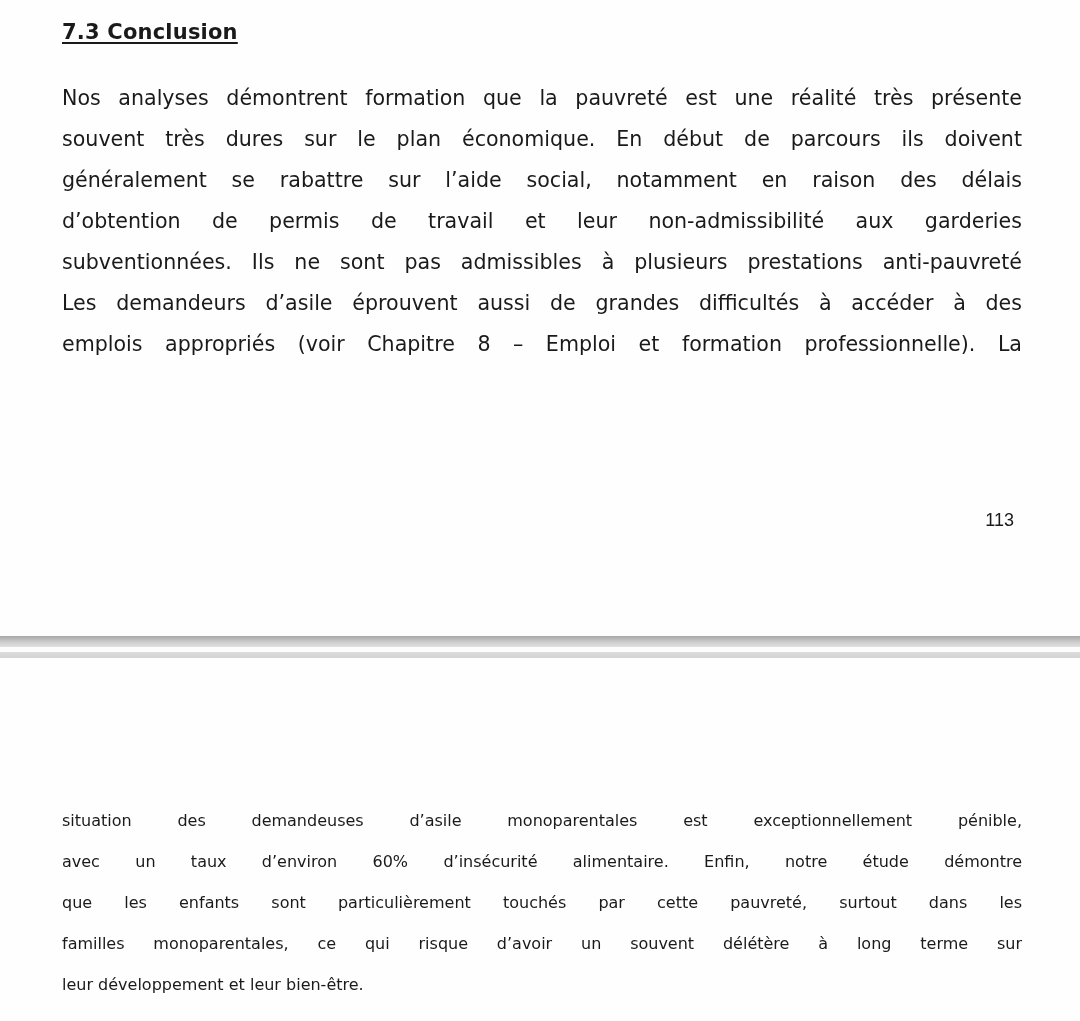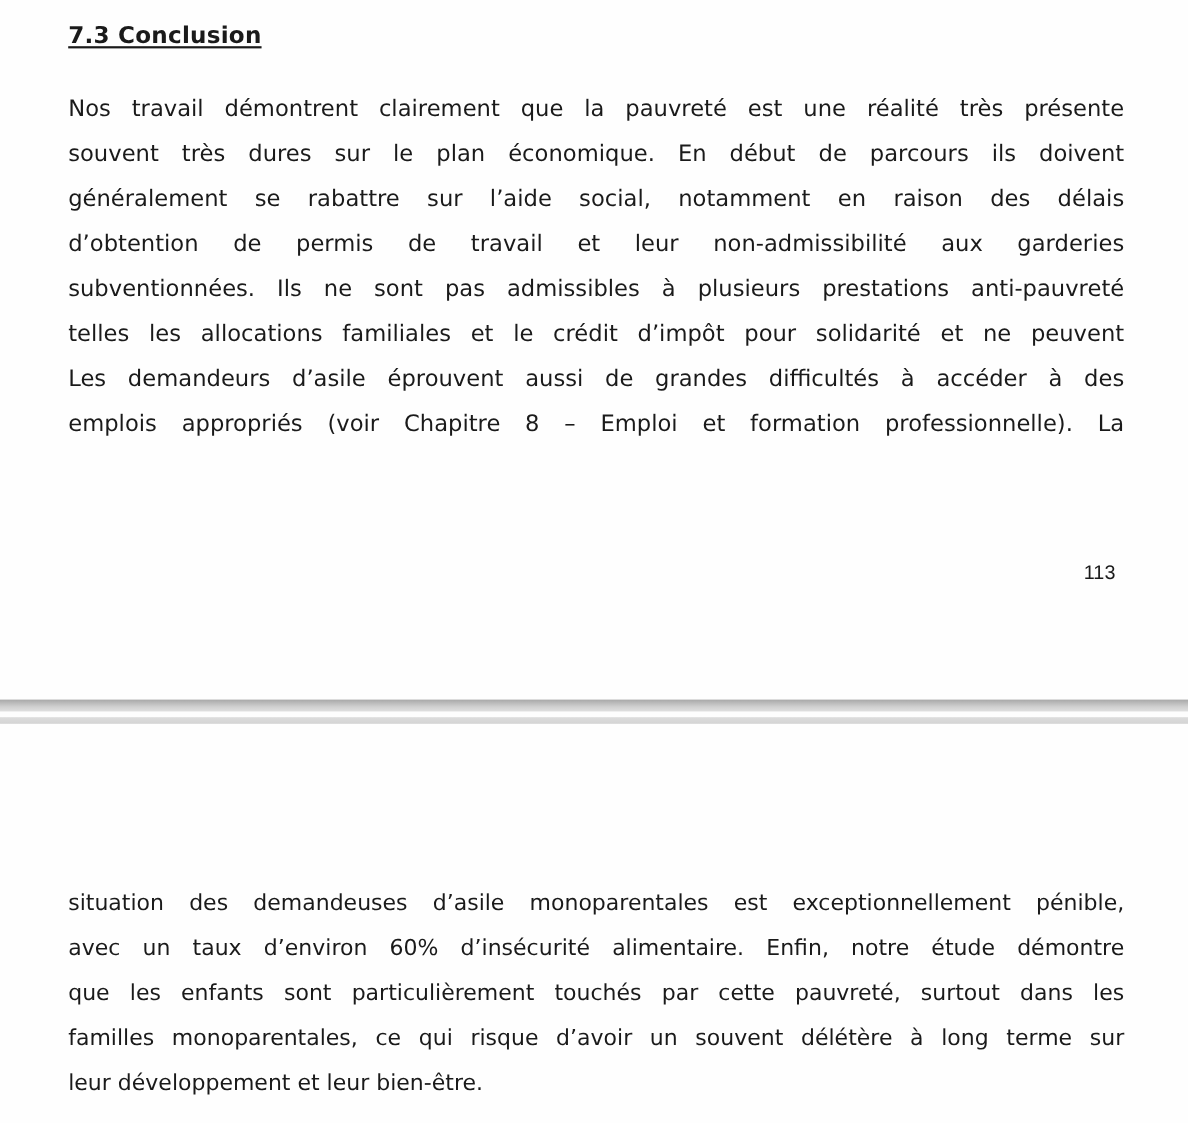--- a/index.html
+++ b/index.html
@@ -18,21 +18,21 @@
   .para {
     position: absolute; left: 62px; width: 960px; margin: 0;
     font-size: 20.6px; line-height: 41px;
   }
   .para .line {
     display: block; text-align: justify; text-align-last: justify; white-space: nowrap; height: 41px;
   }
   .para .line.last { text-align-last: left; }
   .p1 { top: 78px; }
   .p2 { top: 142px; }
-  .p2 .line { font-size: 20px; }
+  .p2 .line { font-size: 16px; }
   .page-number {
     position: absolute; right: 66px; top: 510px; font-size: 18px;
     font-family: "Liberation Sans", sans-serif;
   }
   .separator {
     position: absolute; left: 0; top: 636px; width: 1080px; height: 22px; background: #fefefe;
   }
   .sep-dark {
     position: absolute; left: 0; top: 0; width: 100%; height: 11px;
     background: linear-gradient(#a8a8a8, #d0d0d0 60%, #e0e0e0);
@@ -42,26 +42,25 @@
     position: absolute; left: 0; top: 16px; width: 100%; height: 6px;
     background: linear-gradient(#dcdcdc, #d4d4d4);
   }
 </style>
 </head>
 <body>
 
 <div class="page page1">
   <h2 class="heading">7.3 Conclusion</h2>
   <div class="para p1">
-    <span class="line">Nos travail démontrent clairement que la pauvreté est une réalité très présente</span>
+    <span class="line">Nos analyses démontrent formation que la pauvreté est une réalité très présente</span>
     <span class="line">souvent très dures sur le plan économique. En début de parcours ils doivent</span>
     <span class="line">généralement se rabattre sur l’aide social, notamment en raison des délais</span>
     <span class="line">d’obtention de permis de travail et leur non-admissibilité aux garderies</span>
     <span class="line">subventionnées. Ils ne sont pas admissibles à plusieurs prestations anti-pauvreté</span>
-    <span class="line">telles les allocations familiales et le crédit d’impôt pour solidarité et ne peuvent</span>
     <span class="line">Les demandeurs d’asile éprouvent aussi de grandes difficultés à accéder à des</span>
     <span class="line">emplois appropriés (voir Chapitre 8 – Emploi et formation professionnelle). La</span>
   </div>
   <div class="page-number">113</div>
 </div>
 
 <div class="separator">
   <div class="sep-dark"></div>
   <div class="sep-gap"></div>
   <div class="sep-light"></div>

